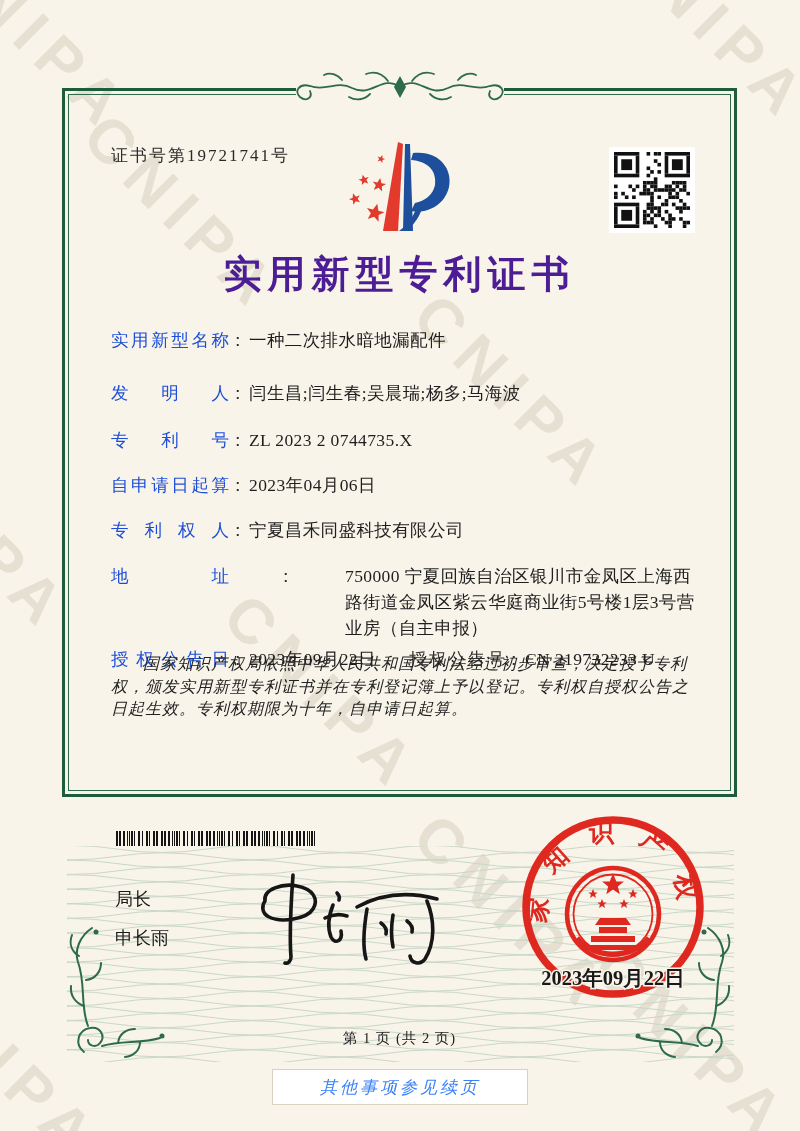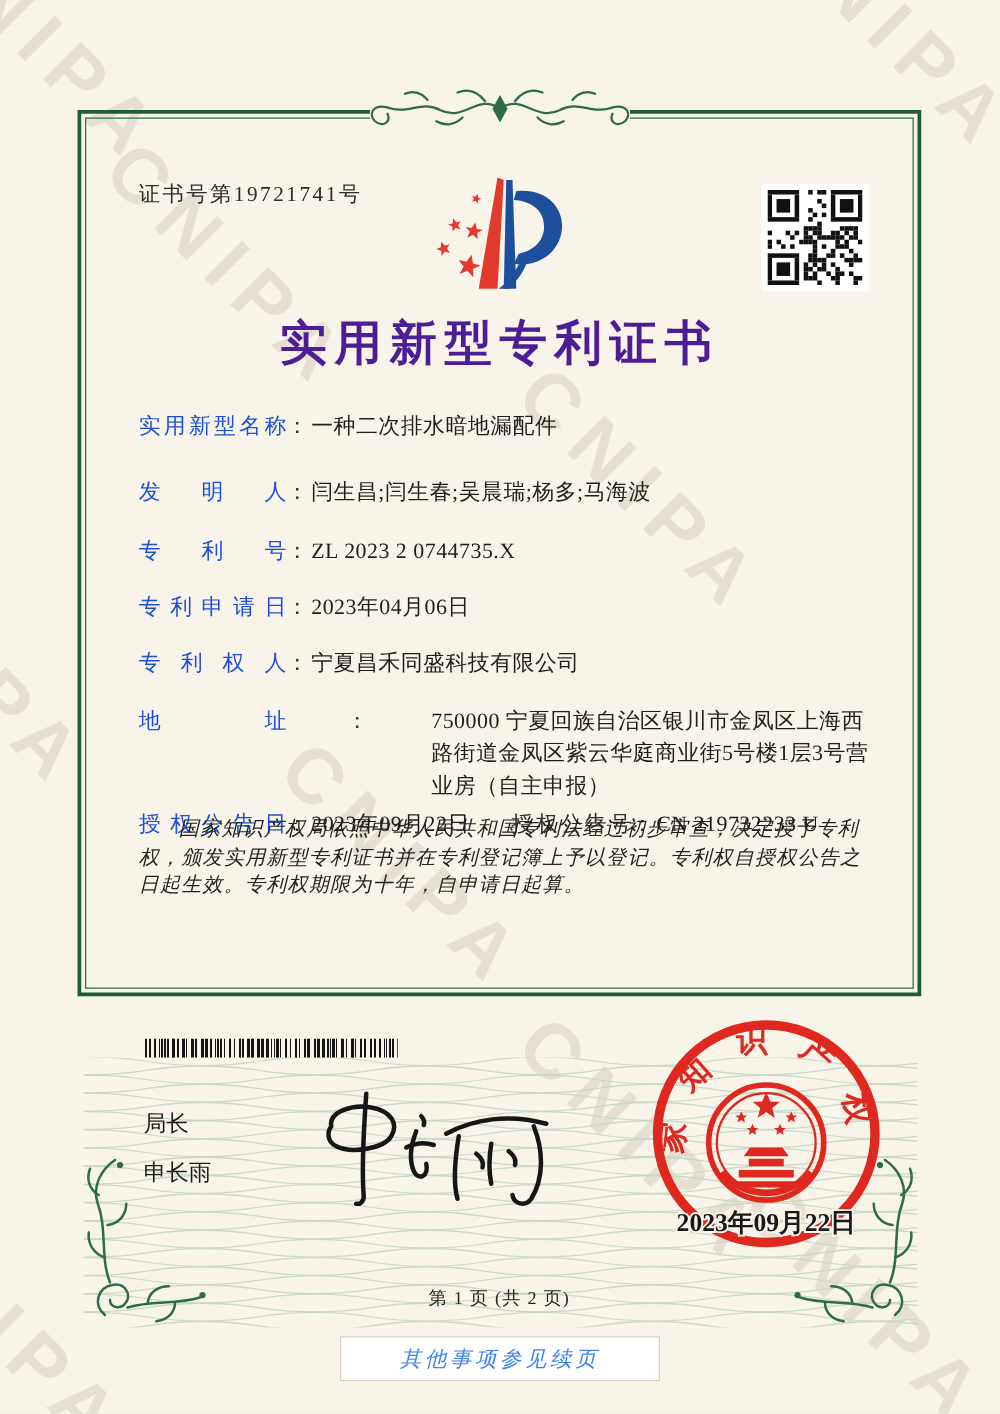--- a/index.html
+++ b/index.html
@@ -263,21 +263,21 @@
         <span class="flabel">发明人</span>
         <span class="fcolon">：</span>
         <span class="fvalue">闫生昌;闫生春;吴晨瑞;杨多;马海波</span>
       </div>
       <div class="frow">
         <span class="flabel">专利号</span>
         <span class="fcolon">：</span>
         <span class="fvalue">ZL 2023 2 0744735.X</span>
       </div>
       <div class="frow">
-        <span class="flabel">专利申请日</span>
+        <span class="flabel">自申请日起算</span>
         <span class="fcolon">：</span>
         <span class="fvalue">2023年04月06日</span>
       </div>
       <div class="frow">
         <span class="flabel">专利权人</span>
         <span class="fcolon">：</span>
         <span class="fvalue">宁夏昌禾同盛科技有限公司</span>
       </div>
       <div class="frow addr">
         <span class="flabel">地址</span>

